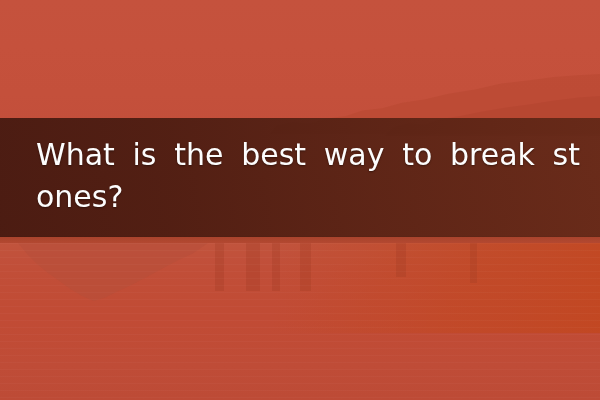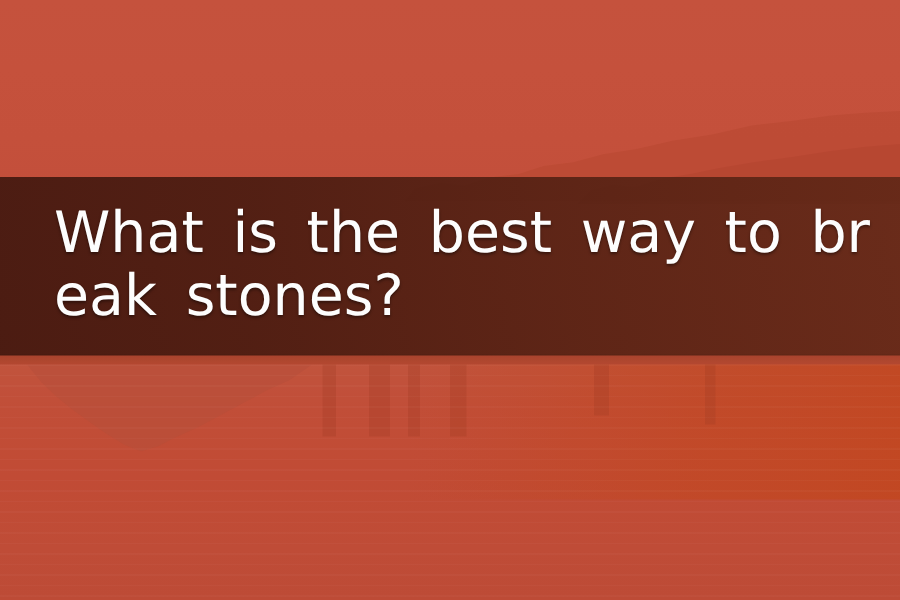--- a/index.html
+++ b/index.html
@@ -186,21 +186,21 @@
     overflow: hidden;
   }
 
   .caption-text {
     margin: 0;
     padding: 16px 20px 0 36px;
     width: 100%;
     box-sizing: border-box;
     color: #fdfdfd;
     font-family: "DejaVu Sans", "Liberation Sans", sans-serif;
-    font-size: 38px;
+    font-size: 30px;
     line-height: 42px;
     font-weight: 400;
     letter-spacing: 0px;
     word-spacing: 7px;
     text-align: justify;
     text-align-last: left;
     white-space: normal;
     overflow-wrap: break-word;
     word-break: break-all;
     text-shadow: 0 1px 2px rgba(0,0,0,.40);

